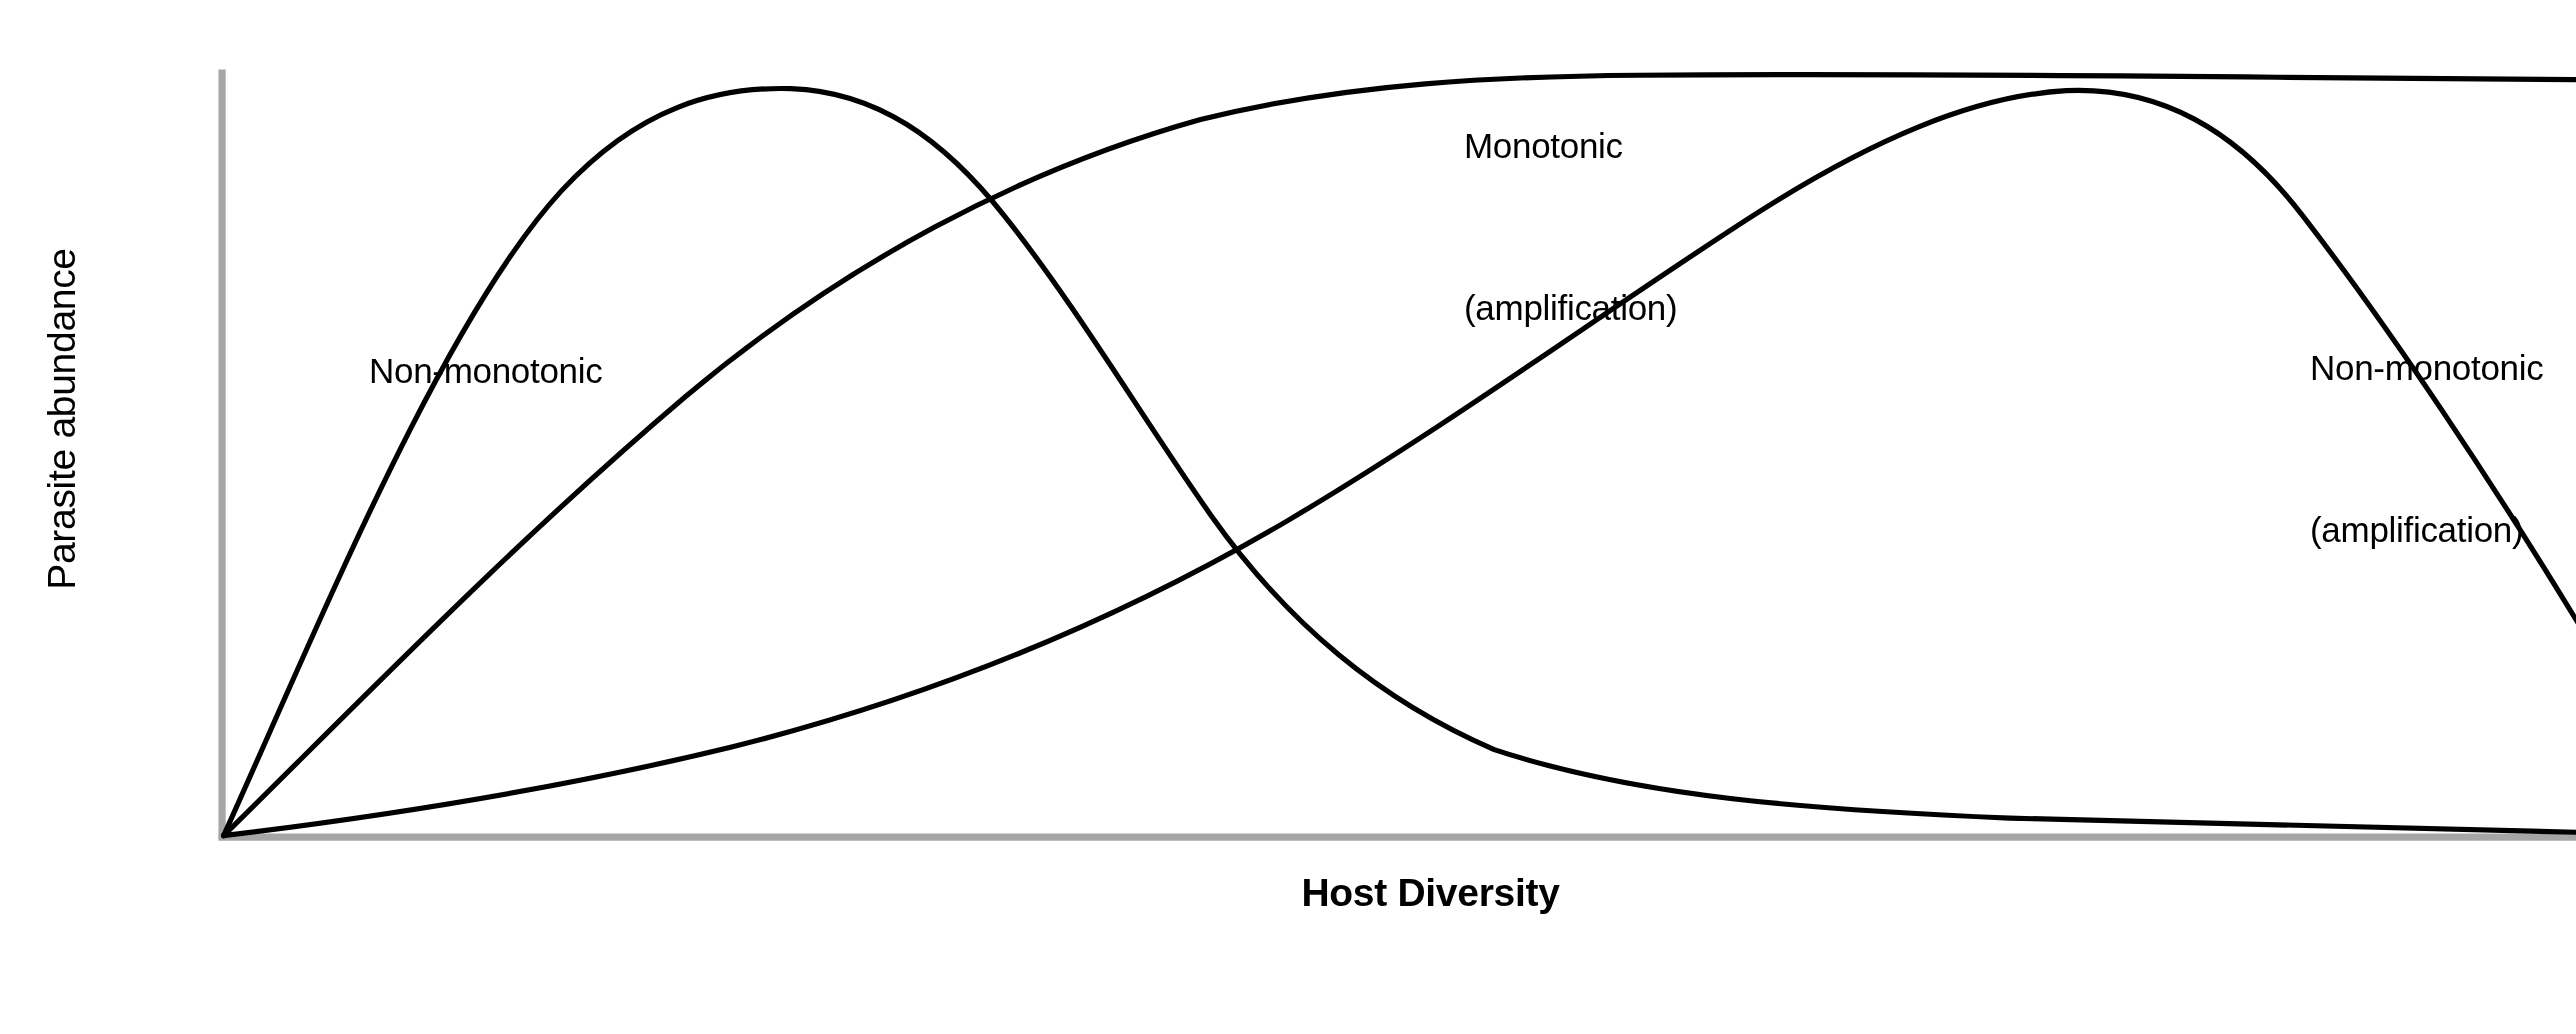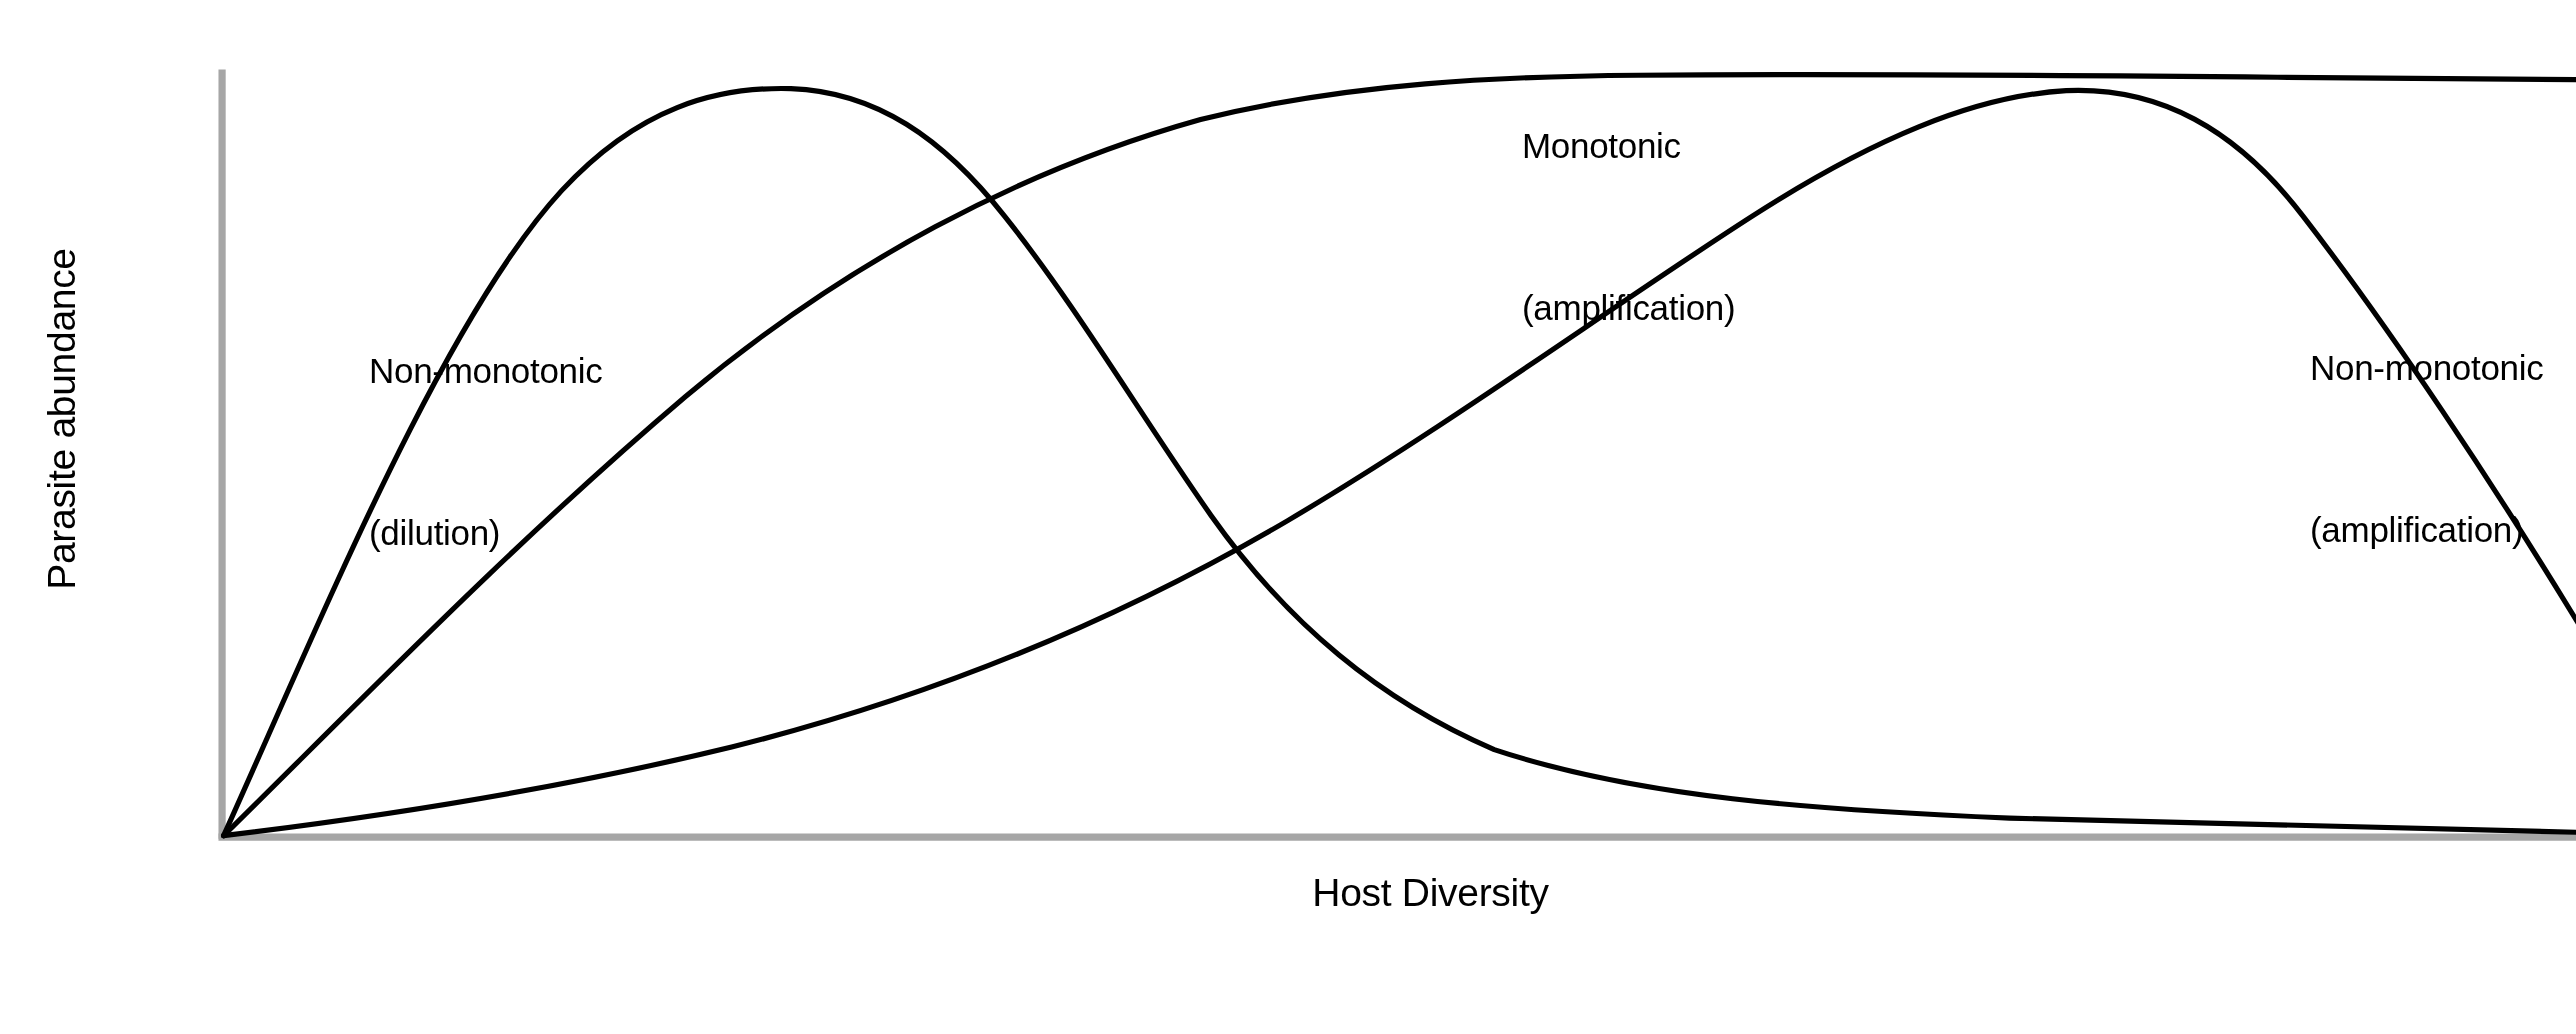--- a/index.html
+++ b/index.html
@@ -45,36 +45,37 @@
     font-size: 35px;
     line-height: 54px;
     color: #000000;
     white-space: pre;
     letter-spacing: -0.3px;
   }
   .annotation .ann-line {
     display: block;
   }
   #annotation-dilution  { left: 369px;  top: 236px; }
-  #annotation-asymptotic{ left: 1522px; top: 11.3px;  }
+  #annotation-asymptotic{ left: 1464px; top: 11.3px;  }
   #annotation-left-skew { left: 2310px; top: 233px; }
 
   #x-axis-title {
     position: absolute;
     left: 0;
     top: 871px;
     width: 2955px;
     text-align: center;
     font-size: 39px;
     letter-spacing: -0.3px;
     color: #000000;
   }
   #x-axis-title-inner {
     display: inline-block;
     transform: translateX(-47px);
+    font-weight: bold;
   }
   #y-axis-title {
     position: absolute;
     left: -222px;
     top: 397px;
     width: 567px;
     text-align: center;
     font-size: 39px;
     letter-spacing: -0.3px;
     color: #000000;
@@ -113,21 +114,20 @@
              C 1800 1355, 2160 1210, 2500 1010
              C 2820 820, 3120 600, 3400 420
              C 3630 272, 3830 186, 4010 176
              C 4190 168, 4340 250, 4470 420
              C 4640 640, 4840 940, 5010 1220
              C 5110 1388, 5200 1530, 5262 1622"></path>
   </svg>
 
   <div class="annotation" id="annotation-dilution">
     <span class="ann-line">Non-monotonic</span>
-    <span class="ann-line">(dilution)</span>
   </div>
 
   <div class="annotation" id="annotation-asymptotic">
     <span class="ann-line">Monotonic</span>
     <span class="ann-line">(amplification)</span>
   </div>
 
   <div class="annotation" id="annotation-left-skew">
     <span class="ann-line">Non-monotonic</span>
     <span class="ann-line">(amplification)</span>

